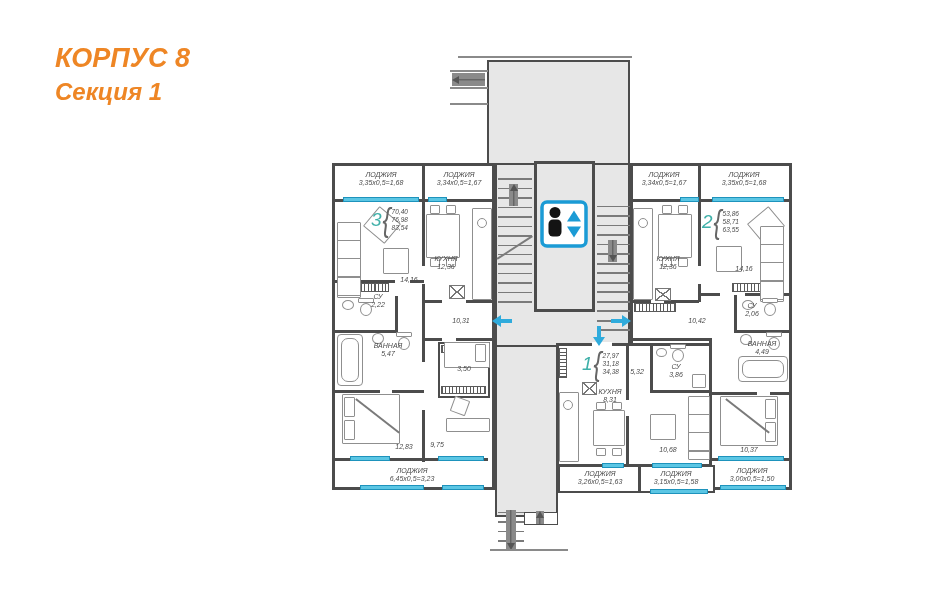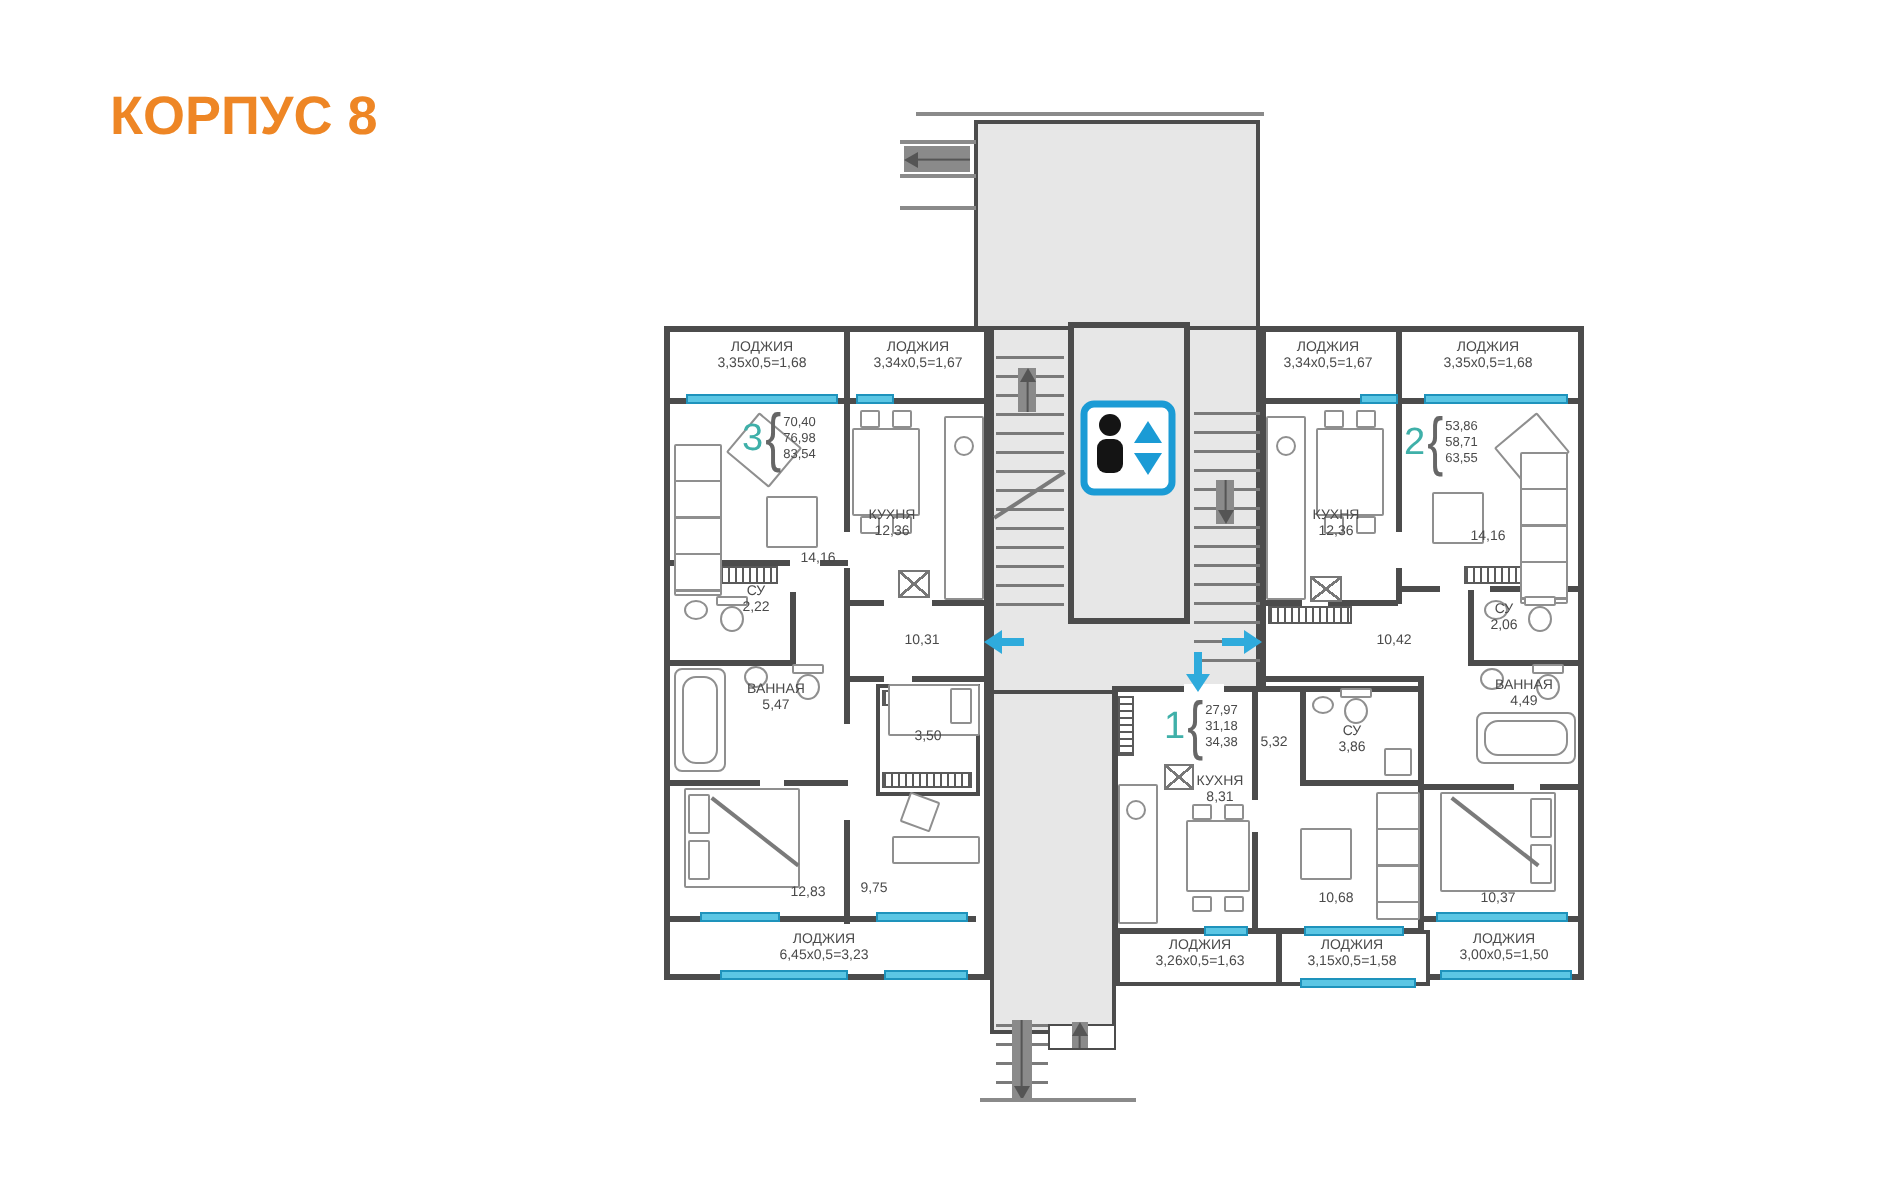--- a/index.html
+++ b/index.html
@@ -1,17 +1,17 @@
 <!DOCTYPE html>
 <html><head>
 <meta charset="utf-8">
 <style>
   html,body{margin:0;padding:0;background:#fff;}
   #stage{position:relative;width:941px;height:600px;background:#fff;overflow:hidden;
-         font-family:"Liberation Sans",sans-serif;}
+         font-family:"Liberation Sans",sans-serif;font-style:italic;}
   
   .title-block{position:absolute;left:55px;top:42px;}
   .t1{font-size:27px;font-weight:bold;color:#EE8625;line-height:1.25;}
   .t2{font-size:24px;font-weight:bold;color:#EE8625;line-height:1.3;}
   .t3{font-size:17px;font-weight:bold;color:#111;line-height:1.5;}
   
   .blk{position:absolute;border:3.5px solid #4C4C4C;background:#fff;box-sizing:border-box;}
   .blk2{position:absolute;border:2px solid #4C4C4C;background:#fff;box-sizing:border-box;}
   .gray{position:absolute;border:2px solid #4C4C4C;background:#E7E7E7;box-sizing:border-box;}
   .shaft{position:absolute;border:3.5px solid #4C4C4C;background:#E7E7E7;box-sizing:border-box;}
@@ -60,20 +60,21 @@
   .arr.thin.up::before{width:1.4px;top:5px;bottom:0;left:50%;transform:translateX(-50%);}
   .arr.thin.up::after{top:0;left:50%;transform:translateX(-50%);border-width:0 4px 7px 4px;border-bottom-color:currentColor;}
 </style>
 </head>
 <body>
 
 <div id="stage">
 
   <div class="title-block">
     <div class="t1">КОРПУС 8</div>
+    <div class="t2">Секция 1</div>
   </div>
 
   <div class="thin" style="left:458px;top:56px;width:174px;height:1.5px;"></div>
   <div class="gray" style="left:487px;top:60px;width:143px;height:105px;"></div>
   <div class="gray" style="left:495px;top:163px;width:135px;height:184px;"></div>
   <div class="gray" style="left:495px;top:345px;width:63px;height:172px;"></div>
 
   <div class="thin" style="left:450px;top:70px;width:38px;height:1.5px;"></div>
   <div class="thin" style="left:450px;top:87px;width:38px;height:1.5px;"></div>
   <div class="thin" style="left:450px;top:103px;width:38px;height:1.5px;"></div>

